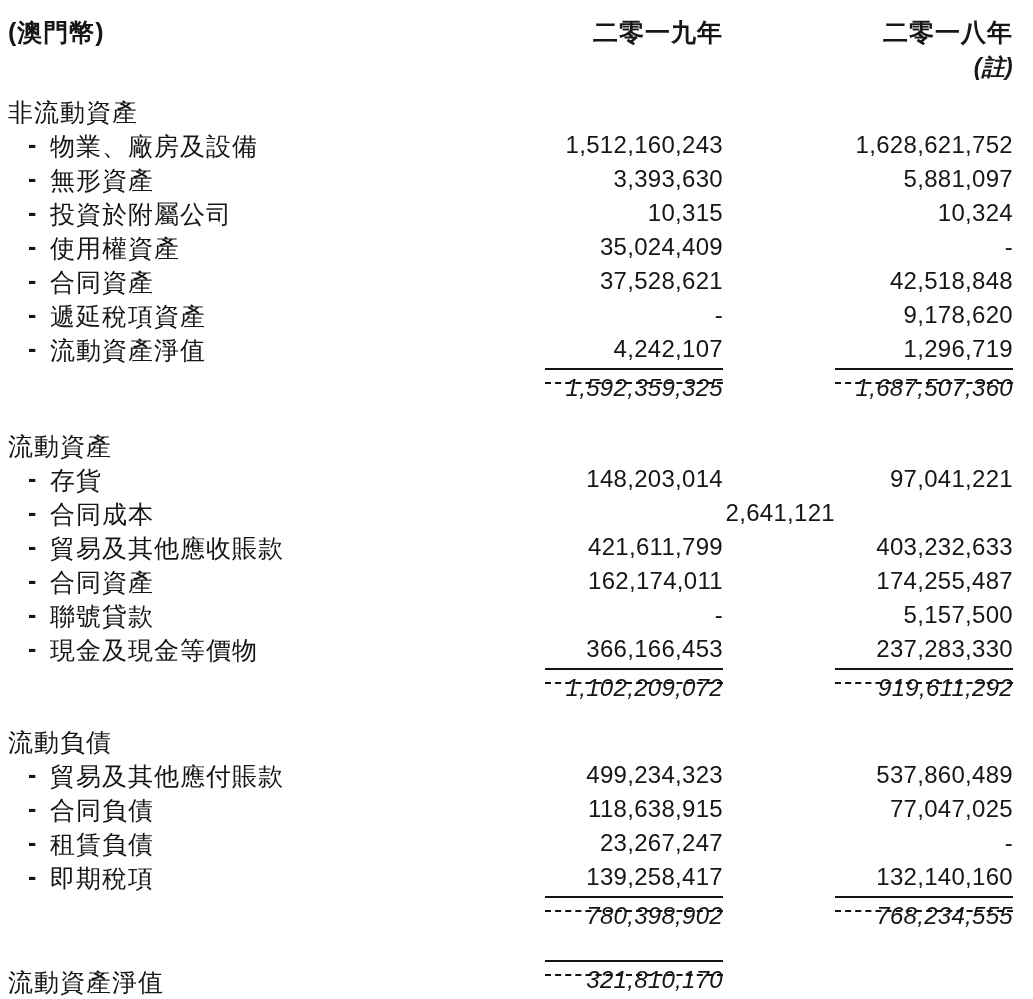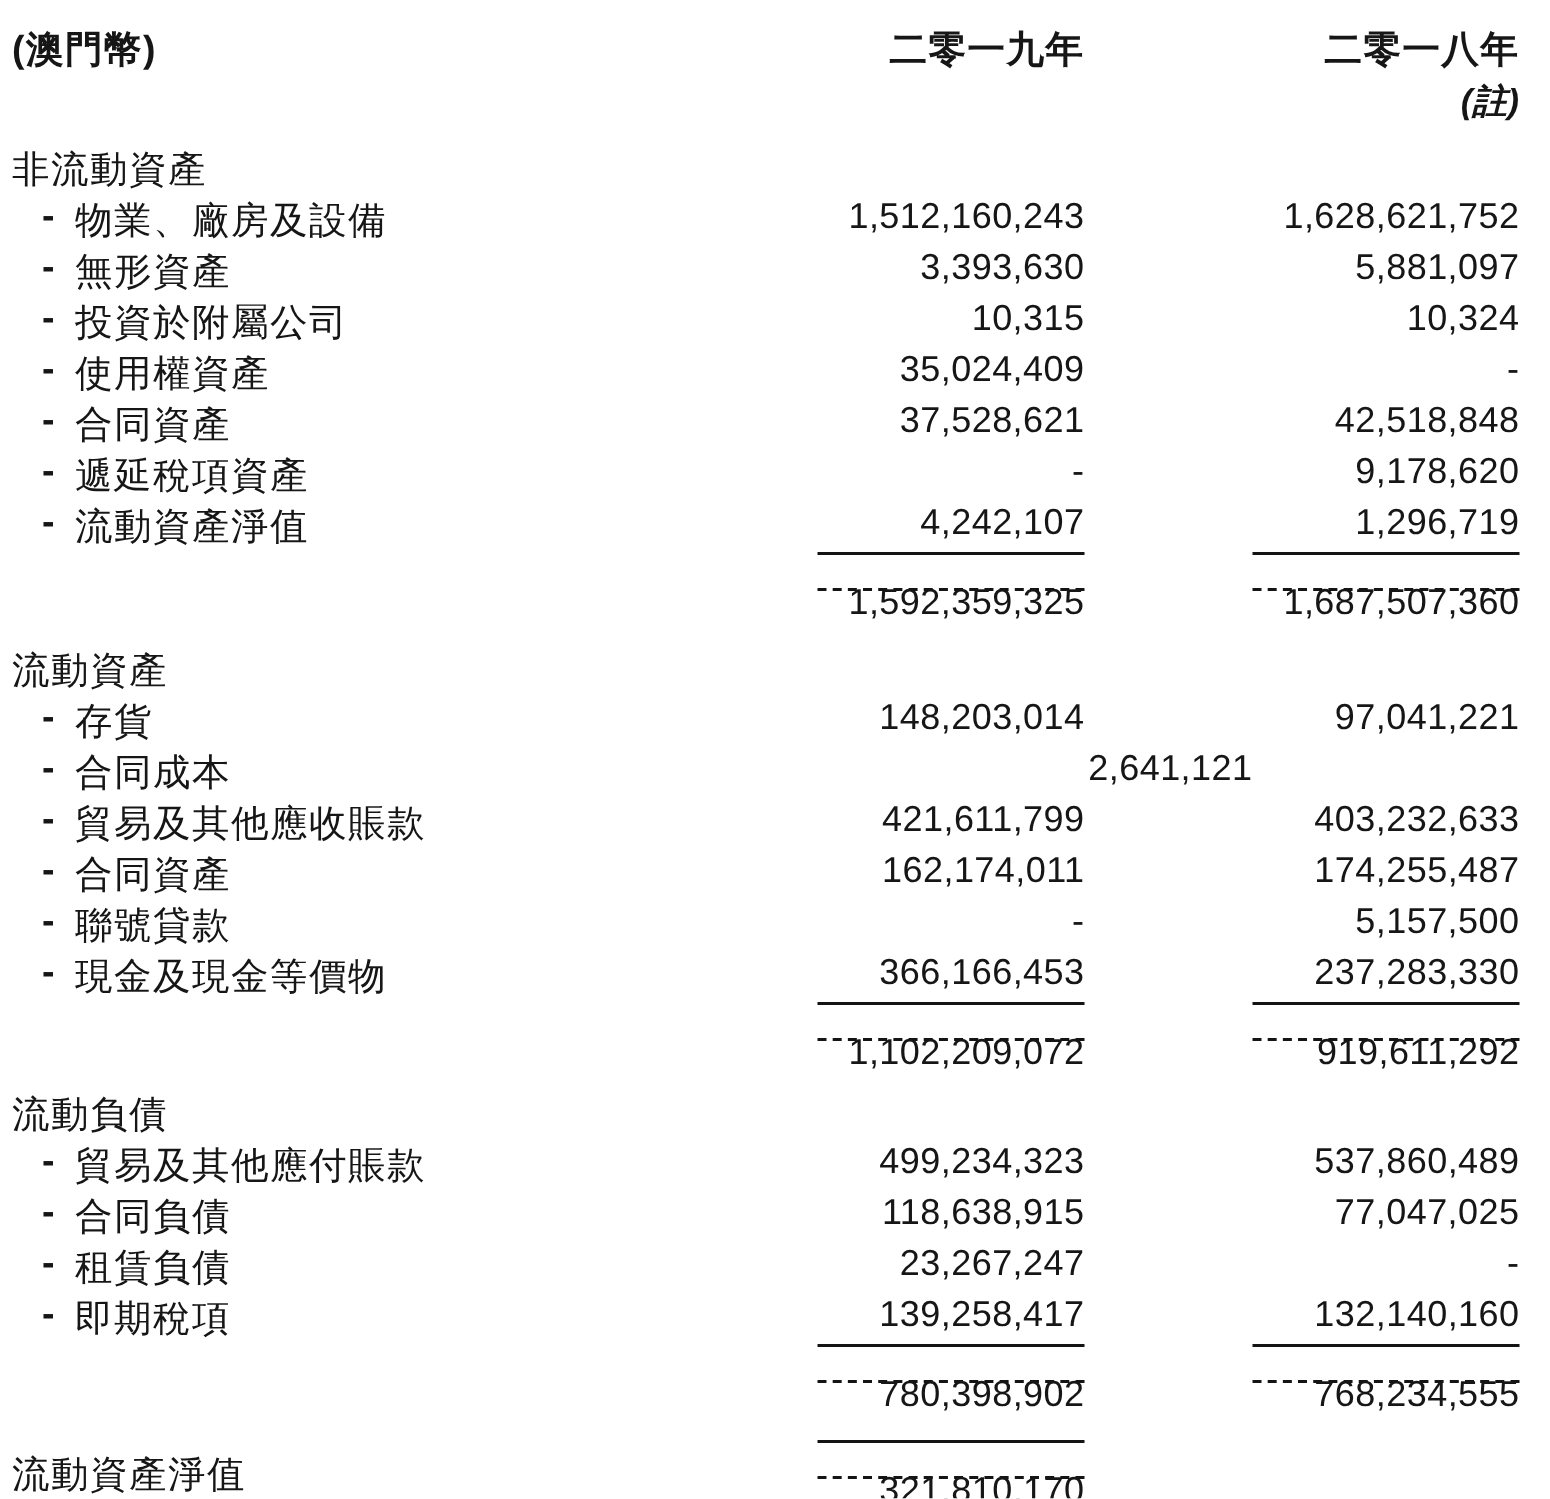--- a/index.html
+++ b/index.html
@@ -29,23 +29,24 @@
   .note-row{height:30px;align-items:flex-start;}
   .note{font-style:italic;font-weight:600;font-size:23px;}
 
   .section-title-row{height:34px;}
   .item-row{height:34px;}
 
   .total-row{height:38px;align-items:flex-start;}
   .total-num{
     border-top:2px solid #141414;
     border-bottom:2.5px dashed #141414;
-    padding-top:18px;
+    padding-top:4px;
     padding-bottom:4px;
     height:16px;
+    font-style:italic;
   }
   .spacer-a{height:14px;}
   .spacer-b{height:24px;}
   .spacer-c{height:20px;}
   .spacer-d{height:6px;}
   .net-row{height:42px;align-items:flex-start;margin-top:20px;}
   .net-row .lbl{padding-top:6px;}
 </style>
 </head>
 <body>

